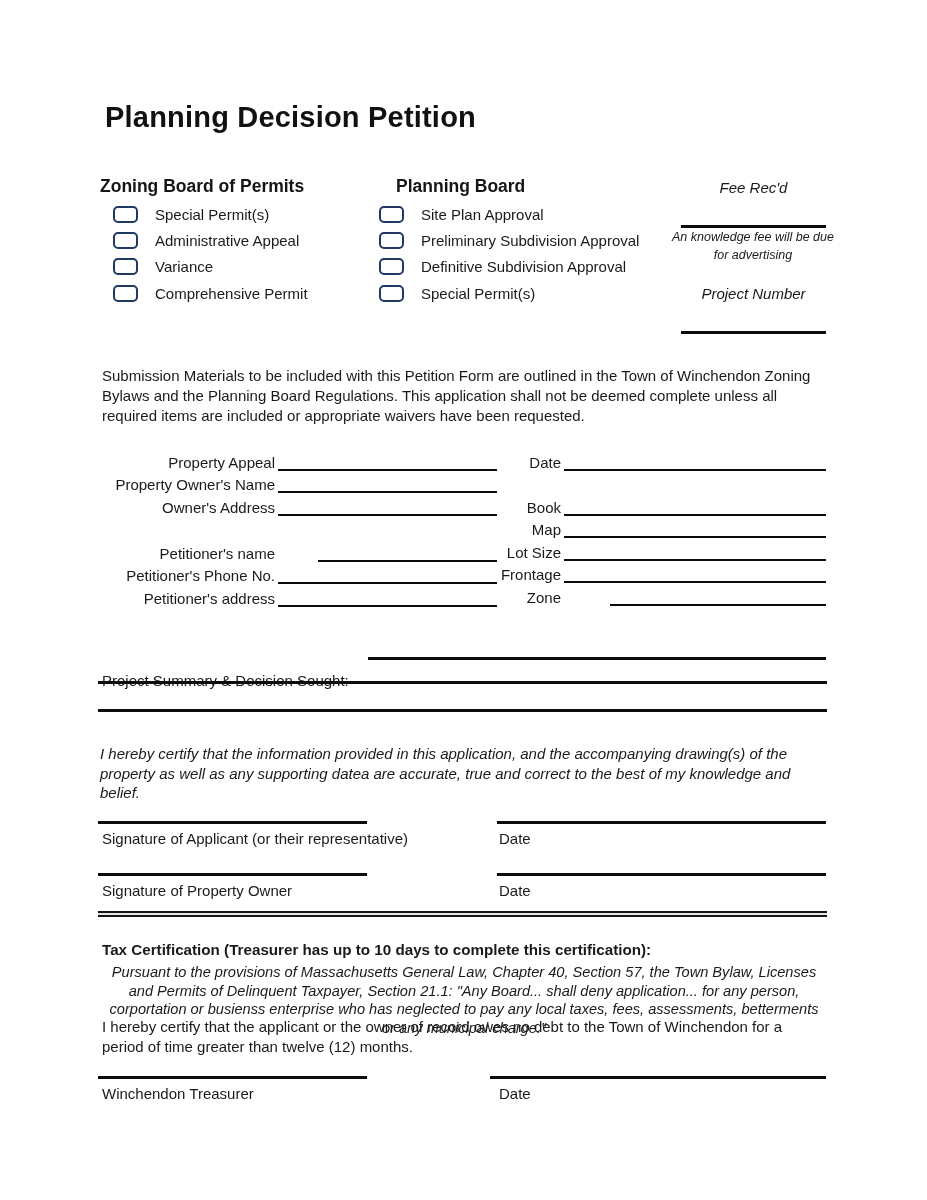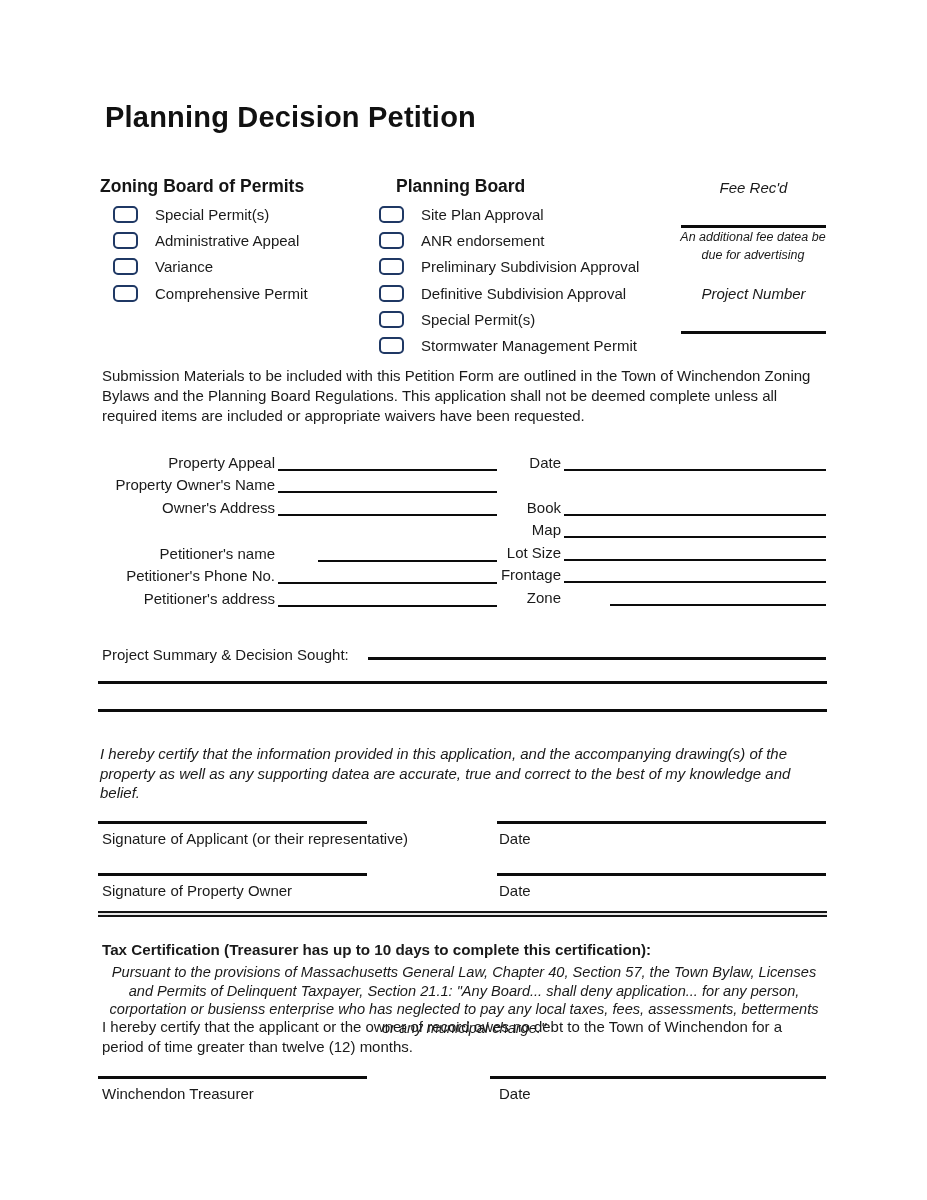--- a/index.html
+++ b/index.html
@@ -63,42 +63,34 @@
     </div>
   </div>
 
   <div class="abs cblist" style="left:379px;top:201px;">
     <div class="cbrow">
       <span class="cbox"></span>
       <span class="cblabel">Site Plan Approval</span>
     </div>
     <div class="cbrow">
       <span class="cbox"></span>
-      <span class="cblabel">ANR endorsement</span>
-    </div>
-    <div class="cbrow">
-      <span class="cbox"></span>
       <span class="cblabel">Preliminary Subdivision Approval</span>
     </div>
     <div class="cbrow">
       <span class="cbox"></span>
       <span class="cblabel">Definitive Subdivision Approval</span>
     </div>
     <div class="cbrow">
       <span class="cbox"></span>
       <span class="cblabel">Special Permit(s)</span>
     </div>
-    <div class="cbrow">
-      <span class="cbox"></span>
-      <span class="cblabel">Stormwater Management Permit</span>
-    </div>
   </div>
 
   <div class="abs hline" style="left:681px;top:225px;width:145px;"></div>
-  <div class="abs feenote ital" style="left:669px;top:229px;width:168px;">An additional fee datea be due for advertising</div>
+  <div class="abs feenote ital" style="left:669px;top:229px;width:168px;">An knowledge fee will be due for advertising</div>
   <div class="abs feelabel ital" style="left:681px;top:285px;width:145px;">Project Number</div>
   <div class="abs hline" style="left:681px;top:331px;width:145px;"></div>
 
   <div class="abs para" style="left:102px;top:366px;width:714px;">Submission Materials to be included with this Petition Form are outlined in the Town of Winchendon Zoning Bylaws and  the Planning Board Regulations.  This application shall not be deemed complete unless all required items are included or appropriate waivers have been requested.</div>
 
   <div class="frow" style="left:100px;top:450px;width:397px;">
     <span class="flabel wl">Property Appeal</span>
     <span class="fline"></span>
   </div>
   <div class="frow" style="left:100px;top:472px;width:397px;">
@@ -140,21 +132,21 @@
   </div>
   <div class="frow" style="left:490px;top:562px;width:336px;">
     <span class="flabel wr">Frontage</span>
     <span class="fline"></span>
   </div>
   <div class="frow" style="left:490px;top:585px;width:336px;gap:46px;">
     <span class="flabel wr">Zone</span>
     <span class="fline"></span>
   </div>
 
-  <div class="abs para" style="left:102px;top:645px;white-space:nowrap;text-align:center;">Project Summary &amp; Decision Sought:</div>
+  <div class="abs para" style="left:102px;top:671px;white-space:nowrap;text-align:center;">Project Summary &amp; Decision Sought:</div>
   <div class="abs hline" style="left:368px;top:657px;width:458px;"></div>
   <div class="abs thickline" style="left:98px;top:681px;width:729px;"></div>
   <div class="abs thickline" style="left:98px;top:709px;width:729px;"></div>
 
   <div class="abs para ital" style="left:100px;top:744px;width:730px;line-height:19.5px;">I hereby certify that the information provided in this application, and the accompanying drawing(s) of the property as well as any supporting datea are accurate, true and correct to the best of my knowledge and belief.</div>
 
   <div class="abs thickline" style="left:98px;top:821px;width:269px;"></div>
   <div class="abs thickline" style="left:497px;top:821px;width:329px;"></div>
   <div class="abs slabel" style="left:102px;top:830px;">Signature of Applicant (or their representative)</div>
   <div class="abs slabel" style="left:499px;top:830px;">Date</div>

